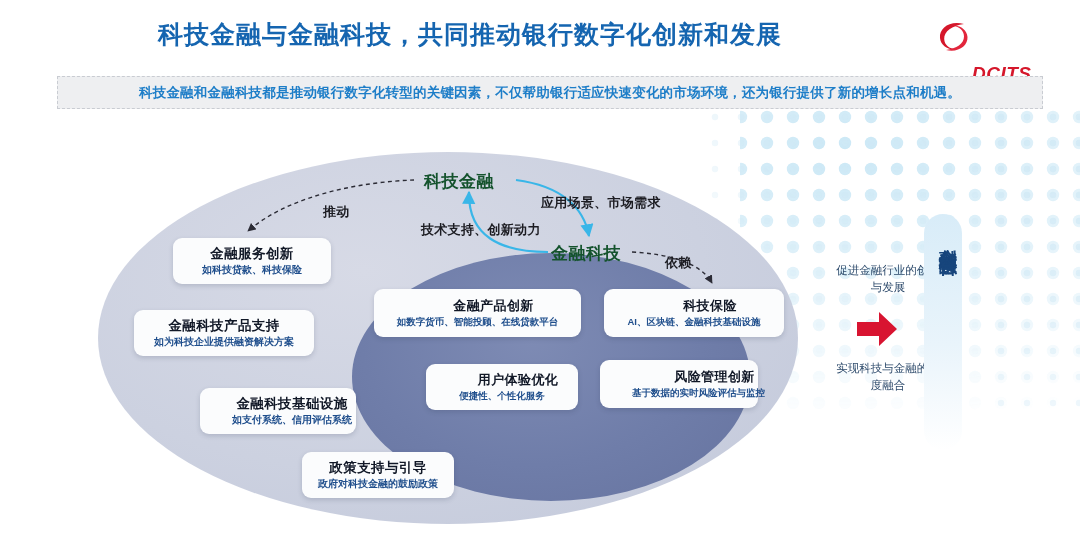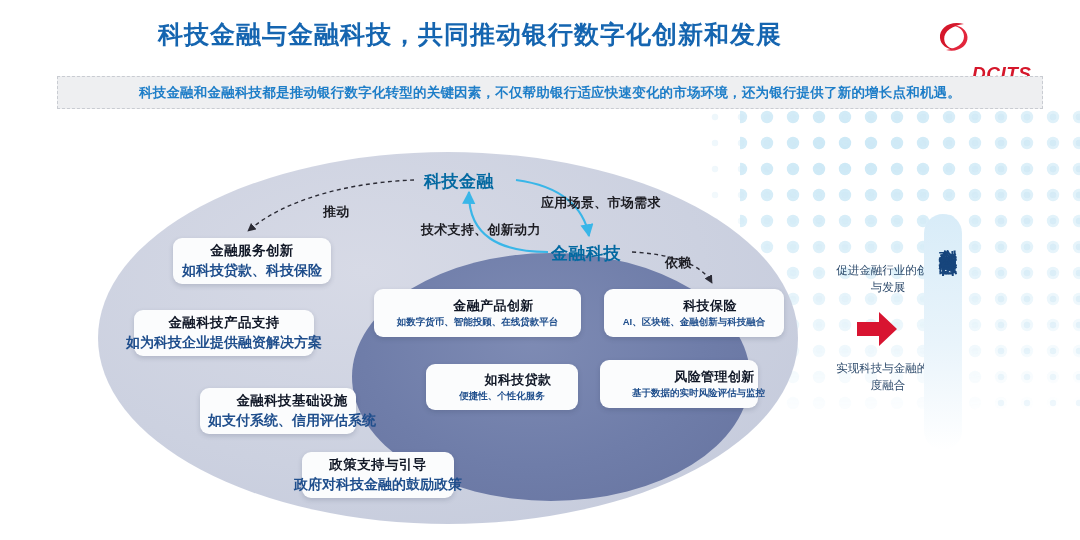--- a/index.html
+++ b/index.html
@@ -177,21 +177,21 @@
   }
   .card-title {
     font-size: 13.5px;
     font-weight: bold;
     color: #111827;
     letter-spacing: 0.4px;
     white-space: nowrap;
     line-height: 1.25;
   }
   .card-sub {
-    font-size: 14px;
+    font-size: 10px;
     font-weight: bold;
     color: #1f4e8c;
     margin-top: 2px;
     white-space: nowrap;
     line-height: 1.2;
   }
   .card.inner .card-title { font-size: 13px; margin-left: 32px; }
   .card.inner .card-sub { font-size: 9.5px; }
 
   
@@ -204,21 +204,21 @@
   #card-product-innov { left: 374px; top: 289px; width: 207px; height: 48px; }
   #card-tech-driven   { left: 604px; top: 289px; width: 180px; height: 48px; }
   #card-ux            { left: 426px; top: 364px; width: 152px; height: 46px; }
   #card-risk          { left: 600px; top: 360px; width: 158px; height: 48px; padding-left: 47px; }
 
   
   .big-label {
     position: absolute;
     font-size: 17px;
     font-weight: bold;
-    color: #0369a1;
+    color: #14532d;
     white-space: nowrap;
     letter-spacing: 0.5px;
   }
   #label-kejijinrong { left: 424px; top: 170px; }
   #label-jinrongkeji { left: 551px; top: 242px; }
 
   .flow-label {
     position: absolute;
     font-size: 13px;
     font-weight: bold;
@@ -341,24 +341,24 @@
     <div class="card-title">政策支持与引导</div>
     <div class="card-sub">政府对科技金融的鼓励政策</div>
   </div>
 
   <div class="card inner" id="card-product-innov">
     <div class="card-title">金融产品创新</div>
     <div class="card-sub">如数字货币、智能投顾、在线贷款平台</div>
   </div>
   <div class="card inner" id="card-tech-driven">
     <div class="card-title">科技保险</div>
-    <div class="card-sub">AI、区块链、金融创新与科技融合</div>
+    <div class="card-sub">AI、区块链、金融科技基础设施</div>
   </div>
   <div class="card inner" id="card-ux">
-    <div class="card-title">如科技贷款</div>
+    <div class="card-title">用户体验优化</div>
     <div class="card-sub">便捷性、个性化服务</div>
   </div>
   <div class="card inner" id="card-risk">
     <div class="card-title">风险管理创新</div>
     <div class="card-sub">基于数据的实时风险评估与监控</div>
   </div>
 
   <div class="side-caption" id="side-caption-top">促进金融行业的创新与发展</div>
   <svg id="red-arrow" width="44" height="38" viewBox="0 0 44 38">
     <path d="M2,12 L24,12 L24,2 L42,19 L24,36 L24,26 L2,26 Z" fill="#d81431"></path>

